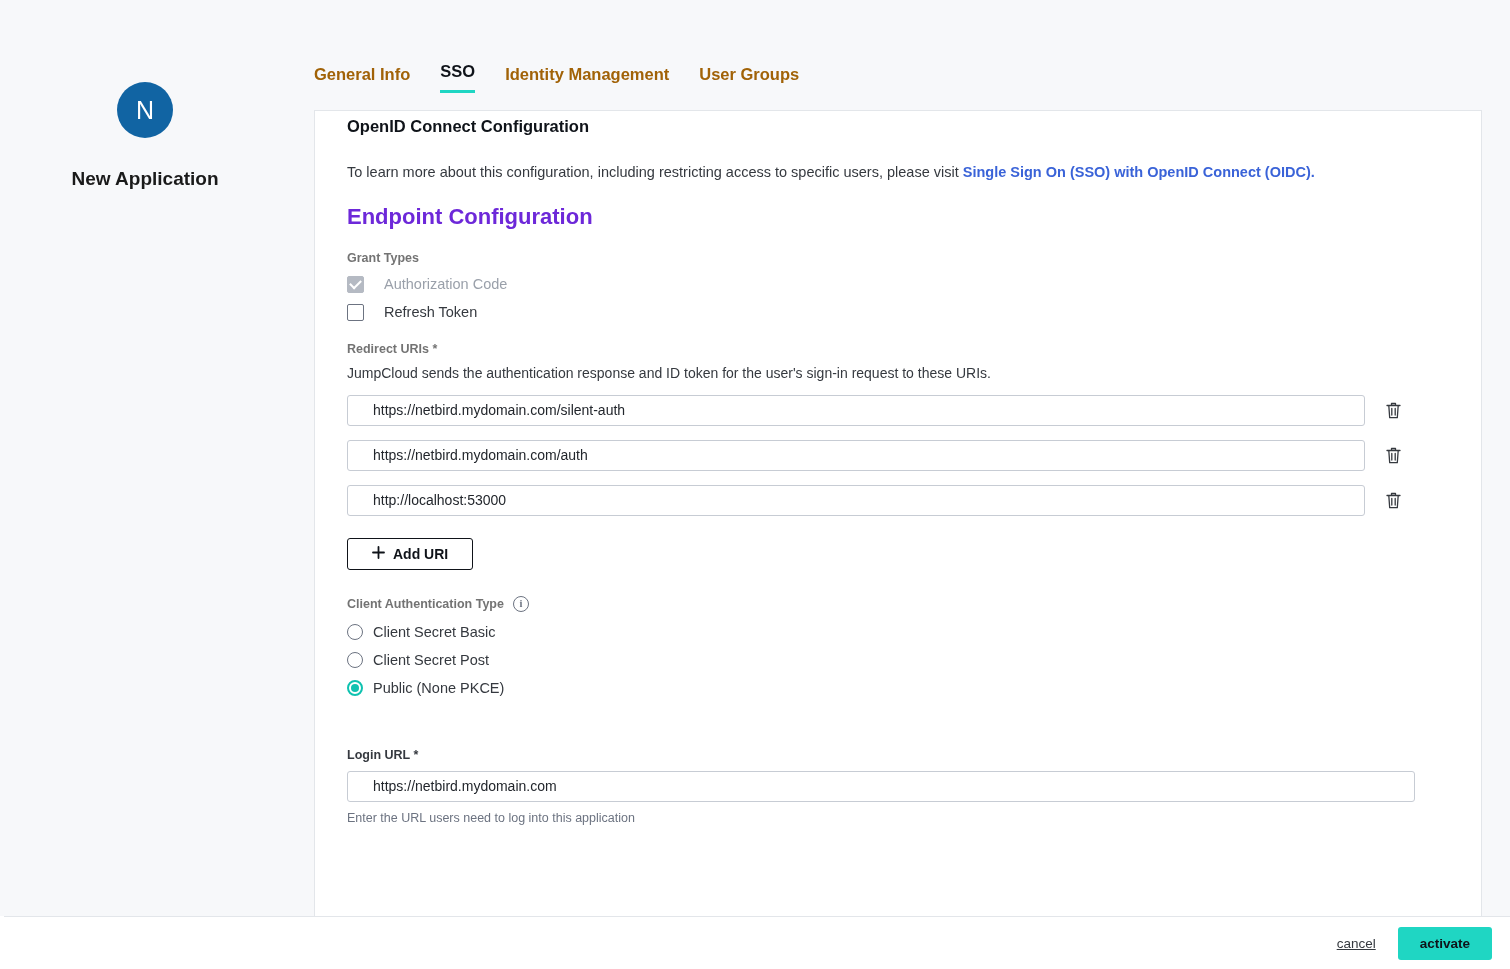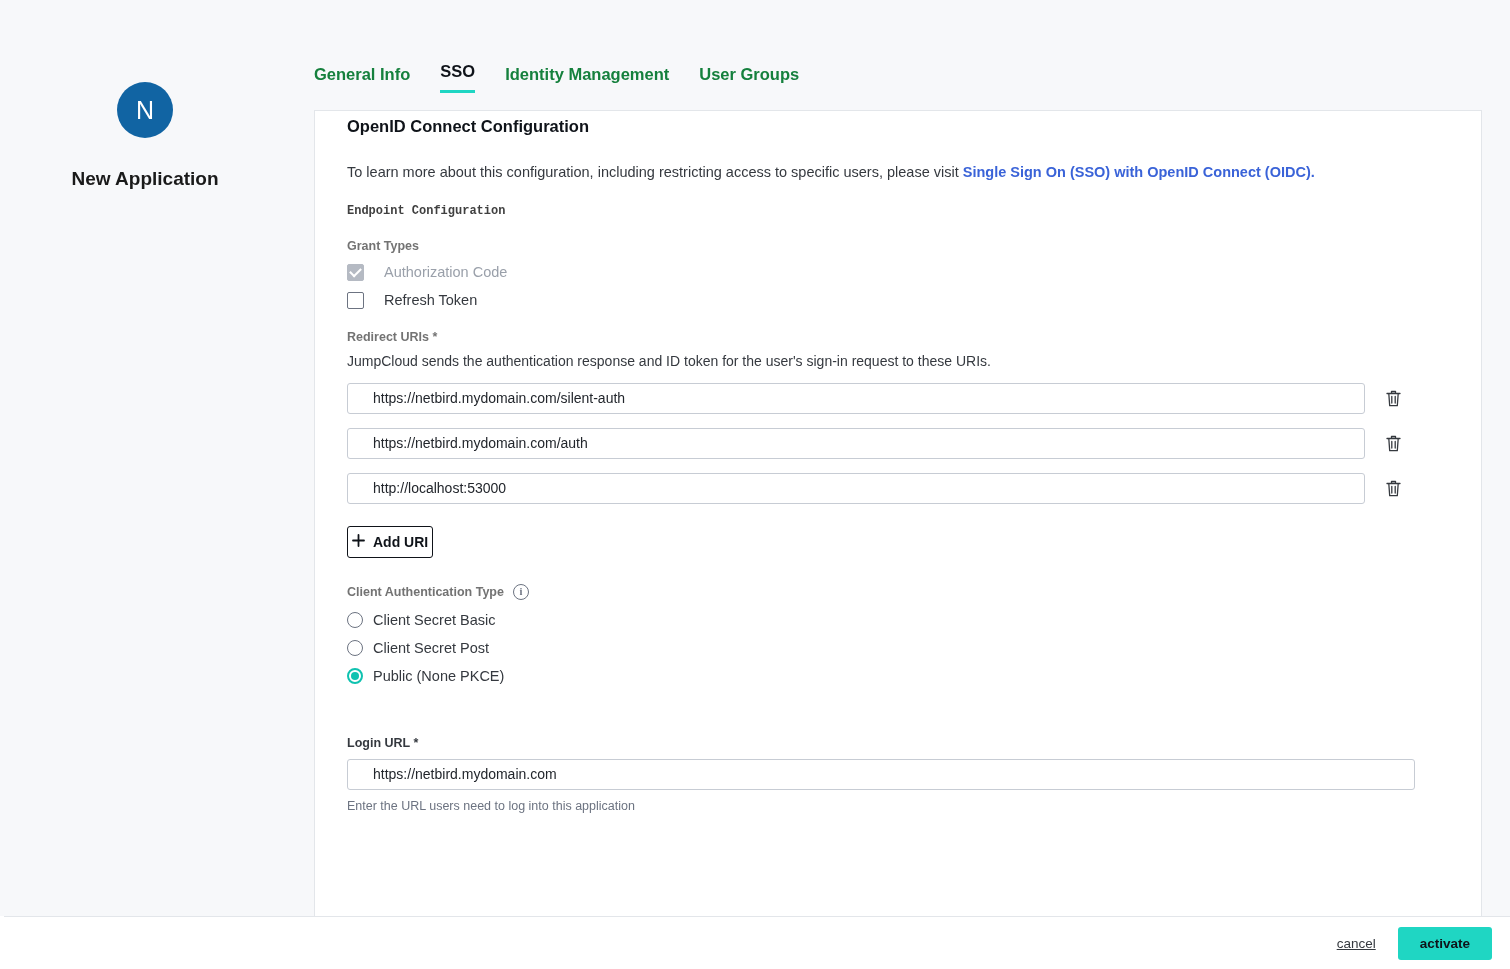--- a/index.html
+++ b/index.html
@@ -64,21 +64,21 @@
   .tabs {
     position: absolute;
     top: 62px; left: 24px;
     display: flex;
     align-items: flex-end;
     gap: 30px;
   }
   .tab {
     font-size: 16.5px;
     font-weight: bold;
-    color: #15803d;
+    color: #a16207;
     padding-bottom: 9px;
     cursor: pointer;
     white-space: nowrap;
   }
   .tab.active {
     color: #0f1319;
     border-bottom: 3px solid #1fd6c3;
   }
 
   .content-card {
@@ -108,25 +108,24 @@
     margin-top: 27px;
     line-height: 1.3;
   }
   .lead a {
     color: #3a63d8;
     text-decoration: none;
     font-weight: bold;
     font-size: 14.5px;
   }
   h3.sub-title {
-    font-size: 12px;
-    font-weight: bold;
-    color: #404040;
+    font-size: 22px;
+    font-weight: bold;
+    color: #6d28d9;
     margin: 22px 0 0 0;
-    font-family: Liberation Mono, monospace;
   }
   .field-label {
     font-size: 12.5px;
     font-weight: bold;
     color: #737373;
     margin-top: 21px;
   }
   .checkbox-row {
     display: flex;
     align-items: center;
@@ -183,21 +182,21 @@
   .uri-input { width: 1018px; }
   .trash {
     width: 20px; height: 22px;
     color: #35393f;
     cursor: pointer;
     display: flex; align-items: center; justify-content: center;
   }
   .add-uri-btn {
     margin-top: 22px;
     height: 32px;
-    padding: 0 4px;
+    padding: 0 24px;
     border: 1.5px solid #0f1319;
     border-radius: 3px;
     background: #ffffff;
     font-size: 14px;
     font-weight: bold;
     color: #0f1319;
     display: inline-flex;
     align-items: center;
     gap: 8px;
     cursor: pointer;

